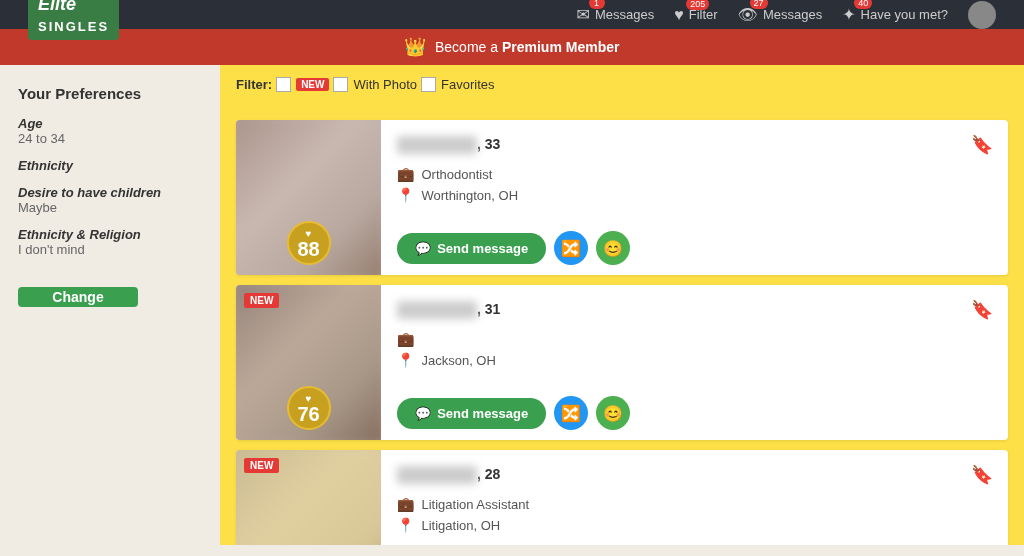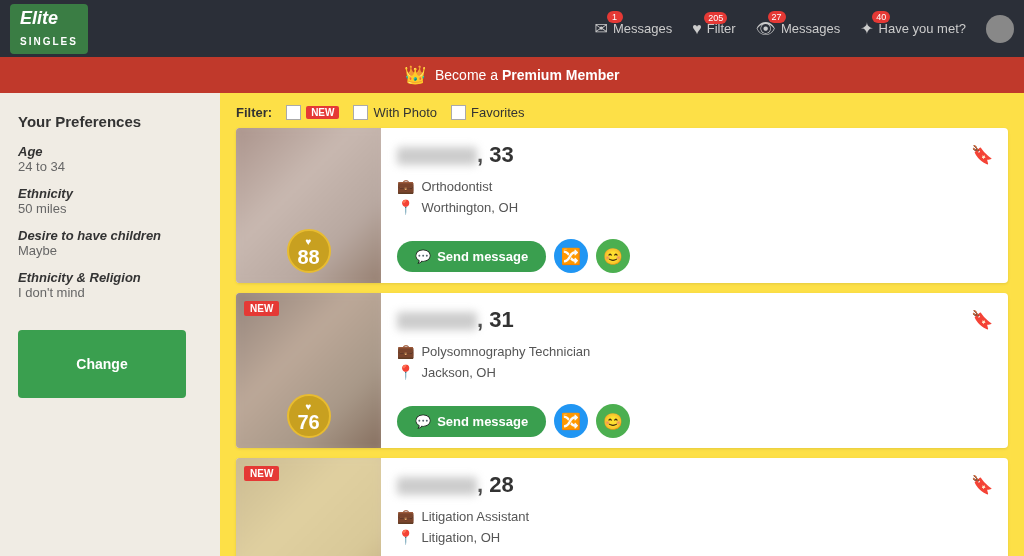--- a/index.html
+++ b/index.html
@@ -1,24 +1,24 @@
 <!DOCTYPE html>
 <html><head>
   <meta charset="utf-8">
   <style>
     * { margin: 0; padding: 0; box-sizing: border-box; }
     body { font-family: Arial, sans-serif; background: #f0ece4; width: 1024px; height: 556px; overflow: hidden; }
 
     
     .top-nav {
       background: #2b2f38;
-      height: 57px;
-      display: flex;
-      align-items: center;
-      padding: 0 10px;
+      height: 29px;
+      display: flex;
+      align-items: center;
+      padding: 0 28px;
     }
     .logo-box {
       background: #3a7d44;
       border-radius: 4px;
       padding: 4px 10px;
       font-style: italic;
       font-weight: bold;
       color: white;
       font-size: 18px;
       margin-right: auto;
@@ -99,44 +99,44 @@
       font-weight: bold;
       color: #333;
       font-style: italic;
     }
     .pref-value {
       font-size: 13px;
       color: #666;
     }
     .change-btn {
       margin-top: 18px;
-      width: 168px;
+      width: 120px;
       background: #3a9f4f;
       color: white;
       border: none;
       border-radius: 4px;
-      padding: 26px 0;
+      padding: 2px 0;
       font-size: 14px;
       cursor: pointer;
       font-weight: bold;
     }
 
     
     .matches-area {
       flex: 1;
       padding: 12px 16px;
       overflow-y: auto;
     }
 
     
     .filter-bar {
       display: flex;
       align-items: center;
-      gap: 14px;
-      margin-bottom: 8px;
+      gap: 4px;
+      margin-bottom: 28px;
       font-size: 13px;
       color: #333;
     }
     .filter-label { font-weight: bold; }
     .filter-item {
       display: flex;
       align-items: center;
       gap: 5px;
       cursor: pointer;
     }
@@ -219,21 +219,21 @@
       flex-direction: column;
       position: relative;
     }
     .card-name-row {
       display: flex;
       align-items: center;
       justify-content: space-between;
       margin-bottom: 10px;
     }
     .card-name {
-      font-size: 22px;
+      font-size: 14px;
       font-weight: bold;
       color: #333;
     }
     .name-blur {
       display: inline-block;
       width: 80px;
       height: 18px;
       background: #ccc;
       border-radius: 3px;
       filter: blur(4px);
@@ -284,21 +284,21 @@
       font-size: 16px;
     }
     .action-btn-blue { background: #2196f3; color: white; }
     .action-btn-green { background: #4caf50; color: white; }
   </style>
 </head>
 <body>
 
 <div class="top-nav">
   <div class="logo-box">
-    <span><em>Elite</em><br><small style="font-size:10px;letter-spacing:2px;font-style:normal;text-align:center;">SINGLES</small></span>
+    <span><em>Elite</em><br><small style="font-size:13px;letter-spacing:2px;font-style:normal;text-align:center;">SINGLES</small></span>
   </div>
   <div class="nav-items">
 
     <div class="nav-item">
       <span style="position:relative">
         <span class="nav-icon">✉</span>
         <span class="nav-badge">1</span>
       </span>
       <span>Messages</span>
     </div>
@@ -342,21 +342,20 @@
 
   <div class="sidebar">
     <div class="sidebar-title">Your Preferences</div>
 
     <div class="pref-section">
       <div class="pref-label">Age</div>
       <div class="pref-value">24 to 34</div>
     </div>
     <div class="pref-section">
       <div class="pref-label">Ethnicity</div>
-      <div class="pref-value">50 miles</div>
     </div>
     <div class="pref-section">
       <div class="pref-label">Desire to have children</div>
       <div class="pref-value">Maybe</div>
     </div>
     <div class="pref-section">
       <div class="pref-label">Ethnicity &amp; Religion</div>
       <div class="pref-value">I don't mind</div>
     </div>
 
@@ -430,21 +429,20 @@
       </div>
       <div class="card-info">
         <div class="card-name-row">
           <div class="card-name">
             <span class="name-blur"></span>, <span>31</span>
           </div>
           <span class="bookmark-icon">🔖</span>
         </div>
         <div class="card-detail">
           <span class="detail-icon">💼</span>
-          <span>Polysomnography Technician</span>
         </div>
         <div class="card-detail">
           <span class="detail-icon">📍</span>
           <span>Jackson, OH</span>
         </div>
         <div class="card-actions">
           <button class="send-msg-btn">
             <span>💬</span>
             <span>Send message</span>
           </button>

